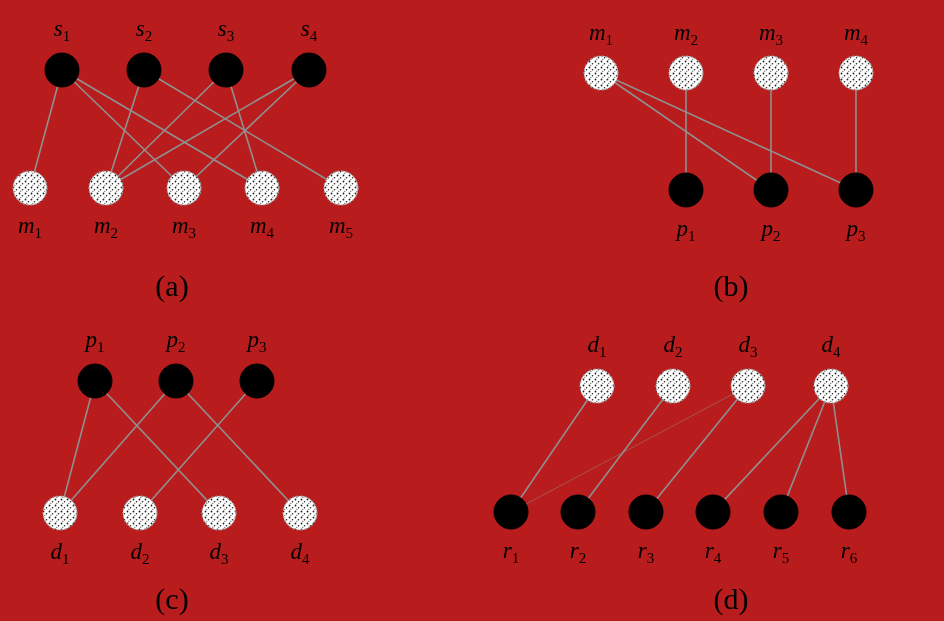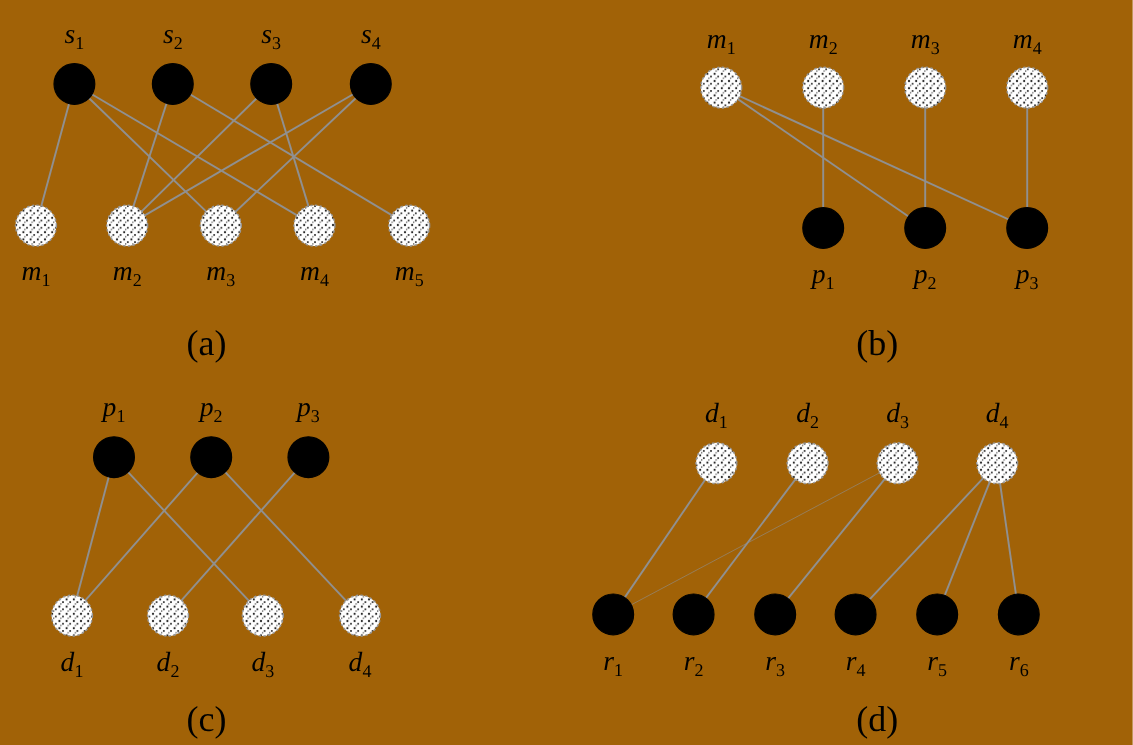--- a/index.html
+++ b/index.html
@@ -4,21 +4,21 @@
 <style>
   html, body {
     margin: 0;
     padding: 0;
     background: #ffffff;
   }
   .canvas {
     position: relative;
     width: 944px;
     height: 621px;
-    background: #a16207;
+    background: #b91c1c;
     overflow: hidden;
   }
   svg { display: block; }
   .edge {
     stroke: #909090;
     stroke-width: 1.6;
     fill: none;
   }
   .edge.thin {
     stroke-width: 0.5;

